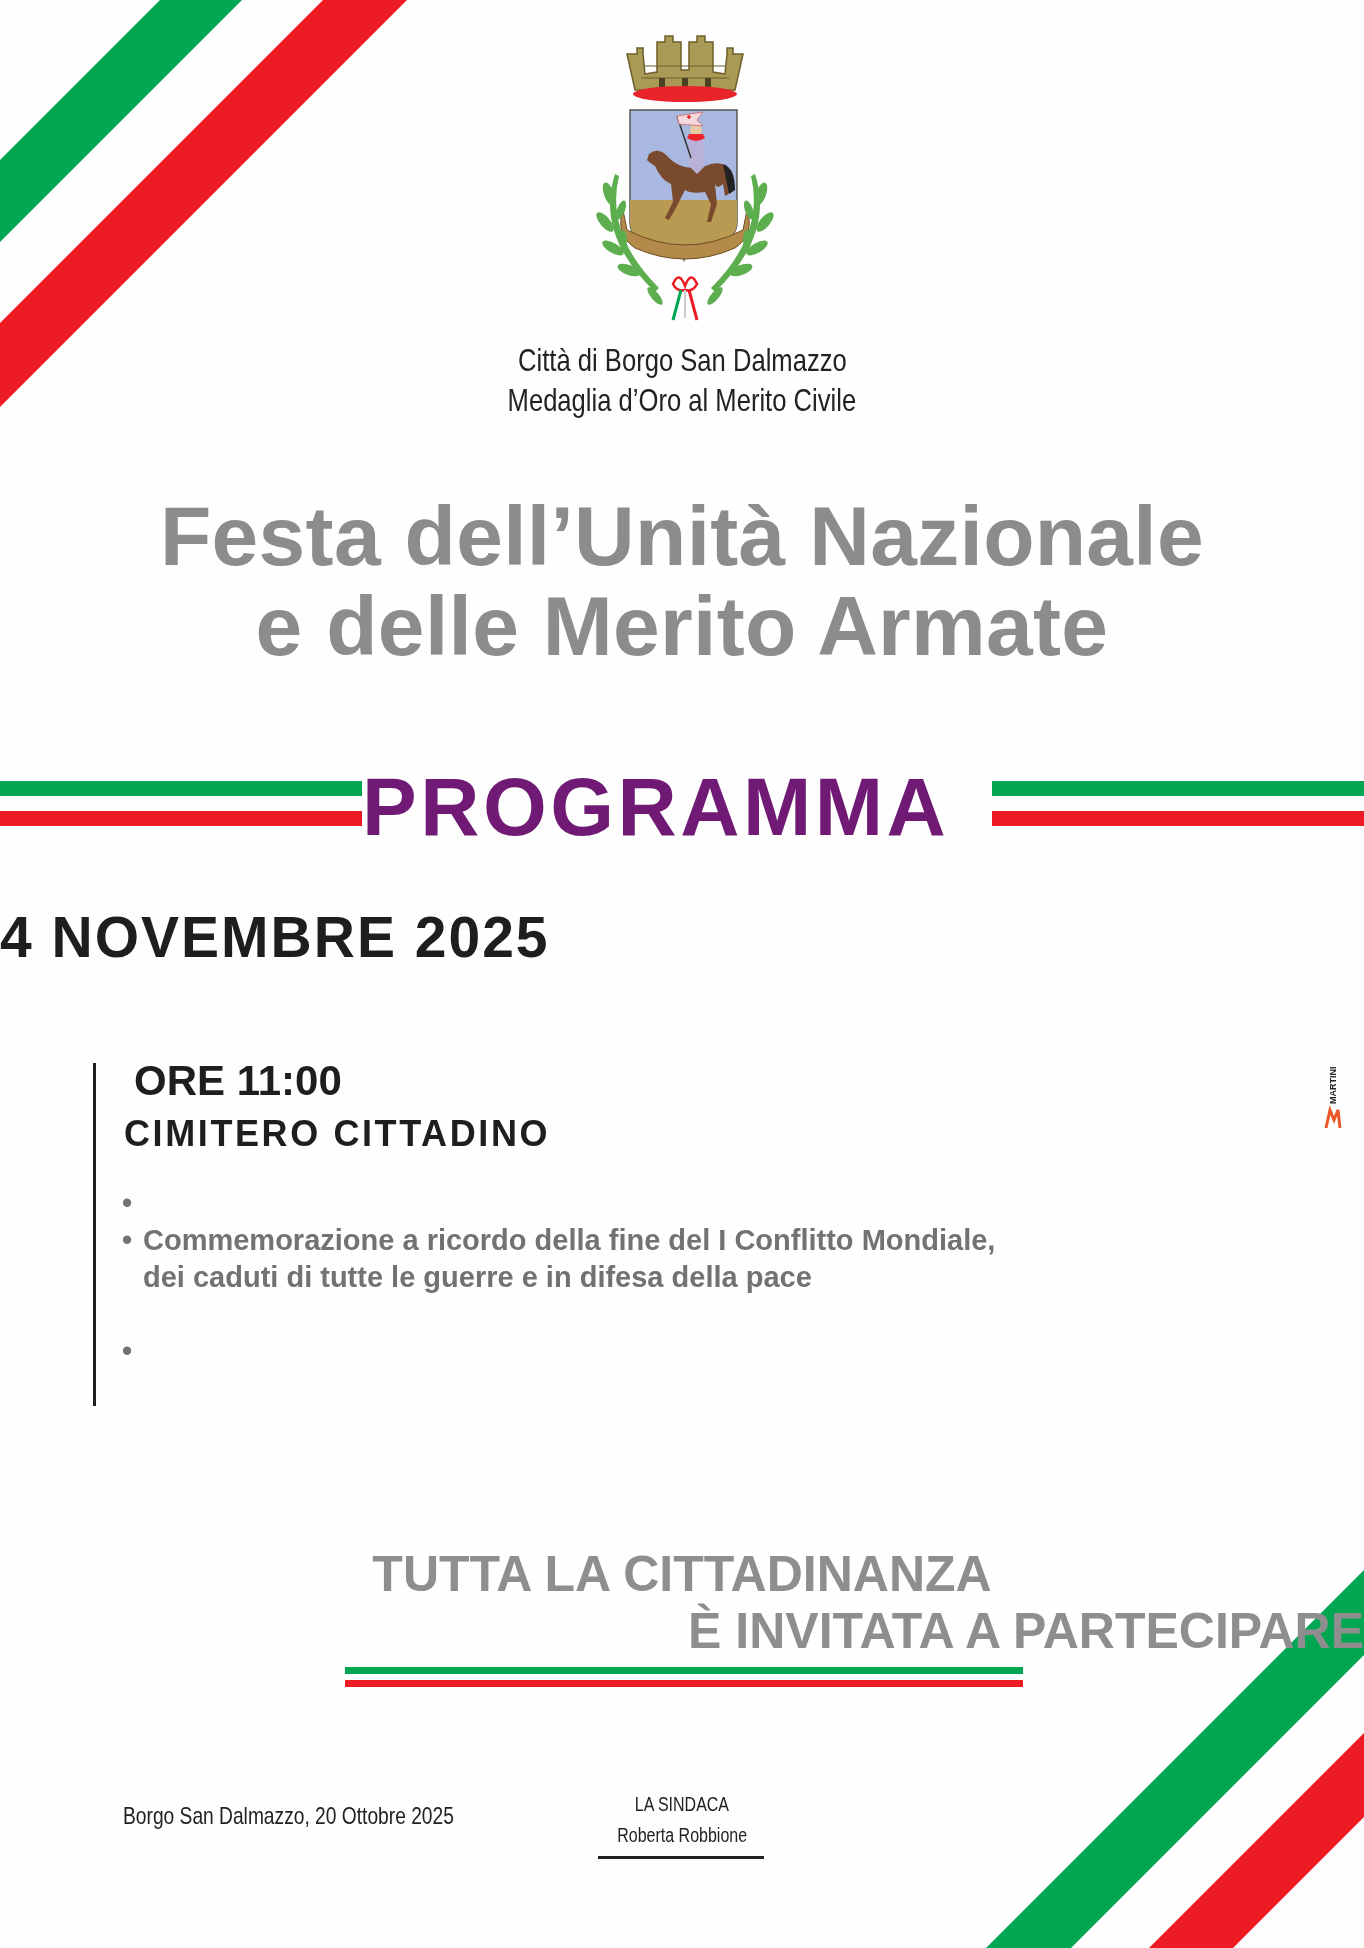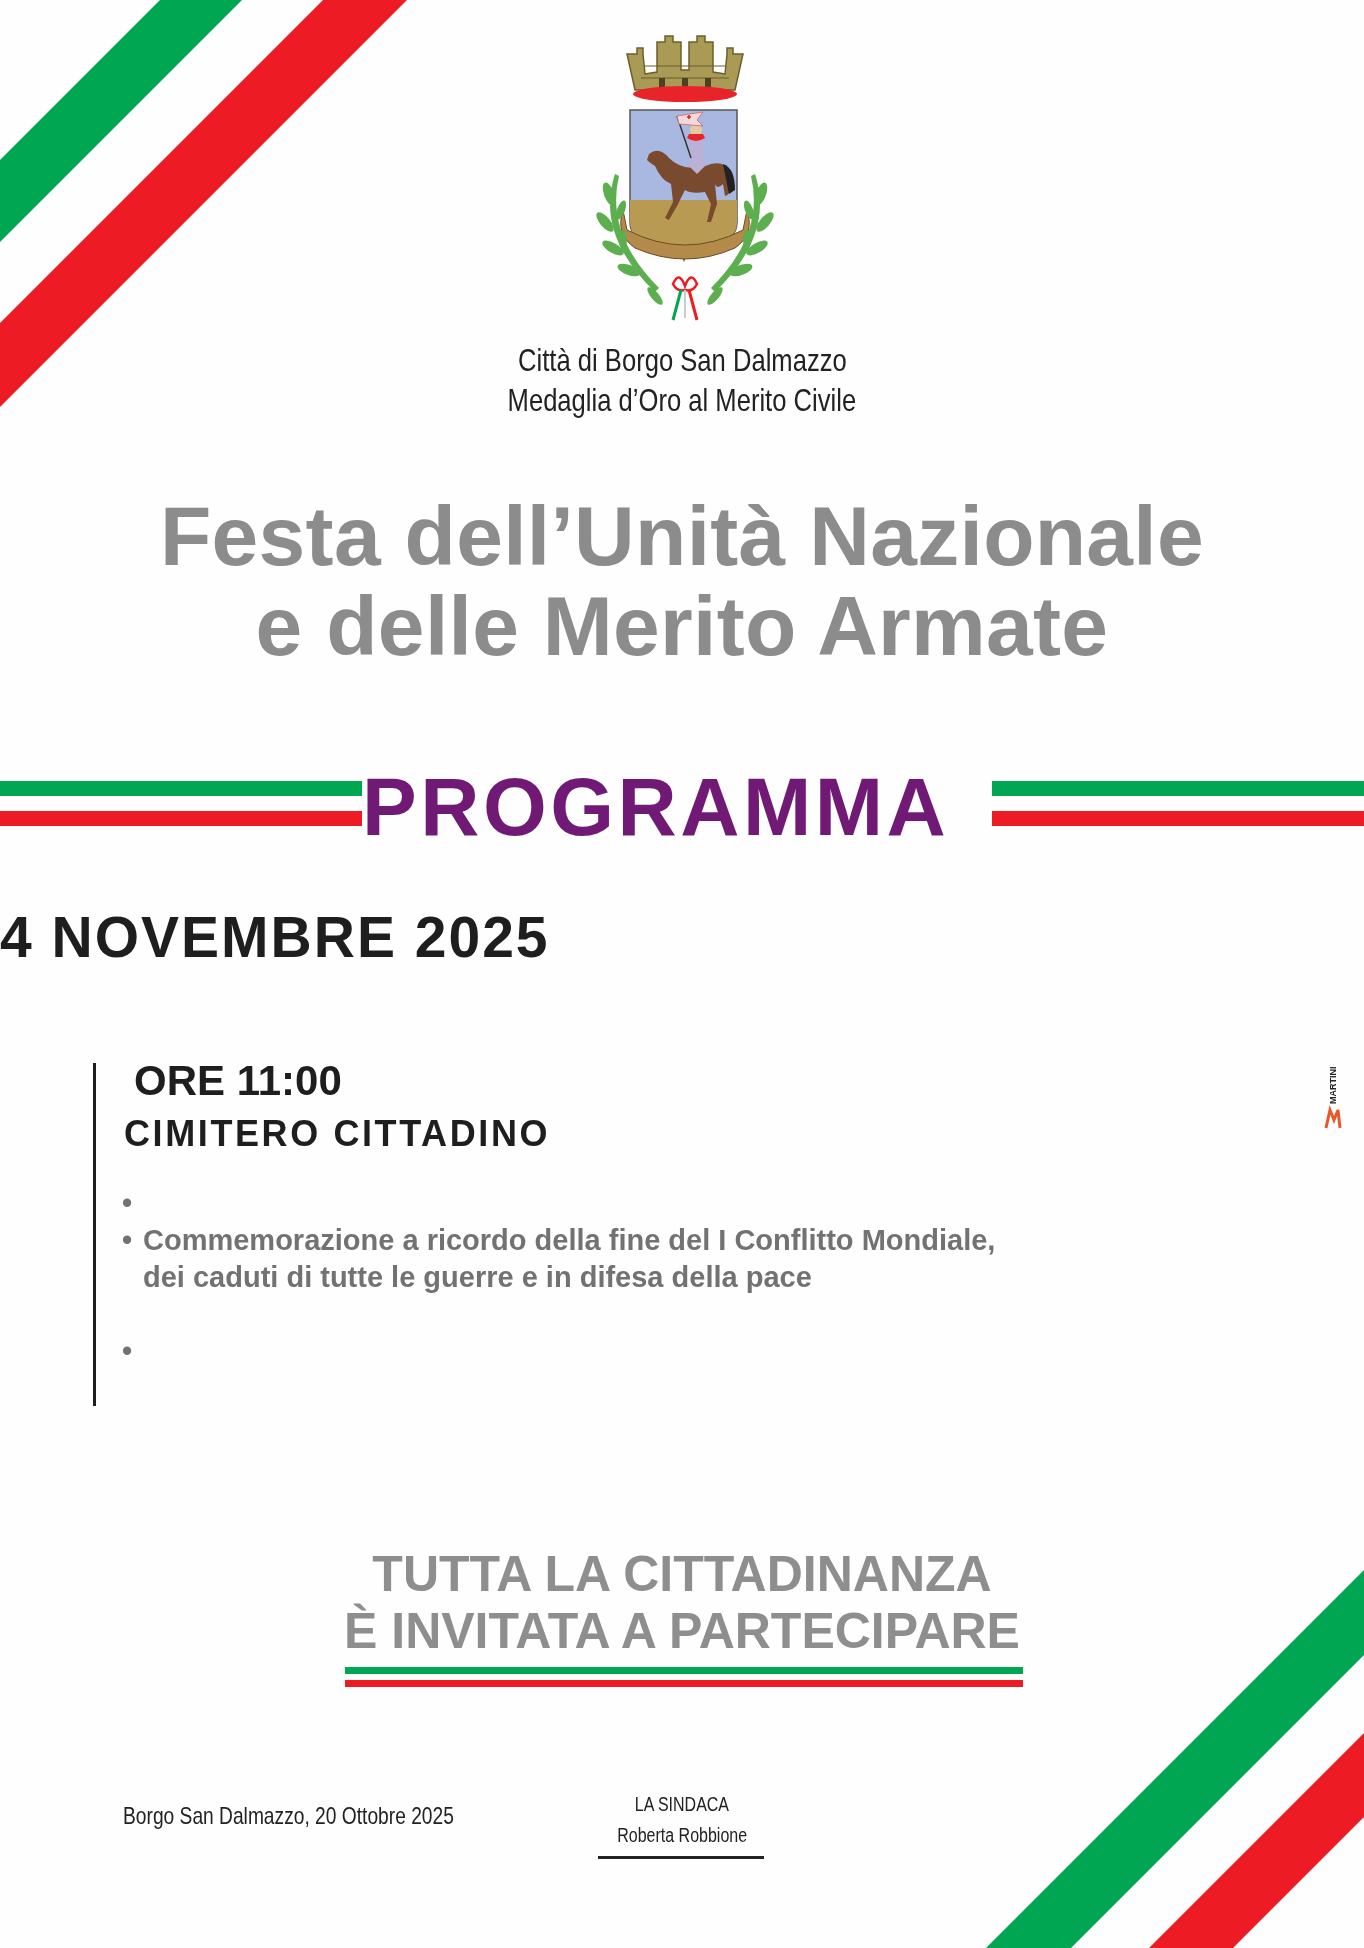--- a/index.html
+++ b/index.html
@@ -127,20 +127,20 @@
     <span class="dot">•</span>
   </li>
 </ul>
 
 <svg class="logo" viewBox="0 0 22 90" xmlns="http://www.w3.org/2000/svg">
   <text x="0" y="0" transform="translate(14,62) rotate(-90)" font-family="Liberation Sans, sans-serif" font-weight="bold" font-size="9" fill="#222">MARTINI</text>
   <path d="M4,86 L8,68 L12,78 L16,68 L18,86" fill="none" stroke="#e8582a" stroke-width="3"></path>
 </svg>
 
 <div class="invite" style="top:1546px;">TUTTA LA CITTADINANZA</div>
-<div class="invite" style="top:1603px;">È INVITATA A PARTECIPARE</div>
+<div class="invite" style="top:1603px;text-align:right;">È INVITATA A PARTECIPARE</div>
 <div class="band green" style="left:345px;top:1667px;width:678px;height:7px;"></div>
 <div class="band red" style="left:345px;top:1680px;width:678px;height:7px;"></div>
 
 <div class="foot" style="left:123px;top:1802px;"><span>Borgo San Dalmazzo, 20 Ottobre 2025</span></div>
 <div class="sig" style="top:1789px;"><span>LA SINDACA</span></div>
 <div class="sig" style="top:1820px;"><span>Roberta Robbione</span></div>
 <div class="sigline"></div>
 
 </body></html>

